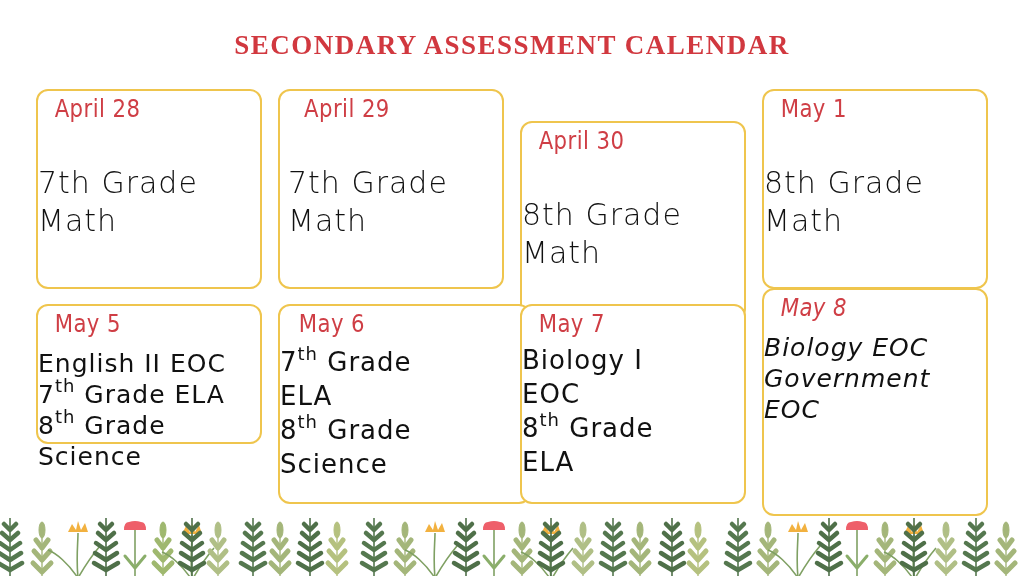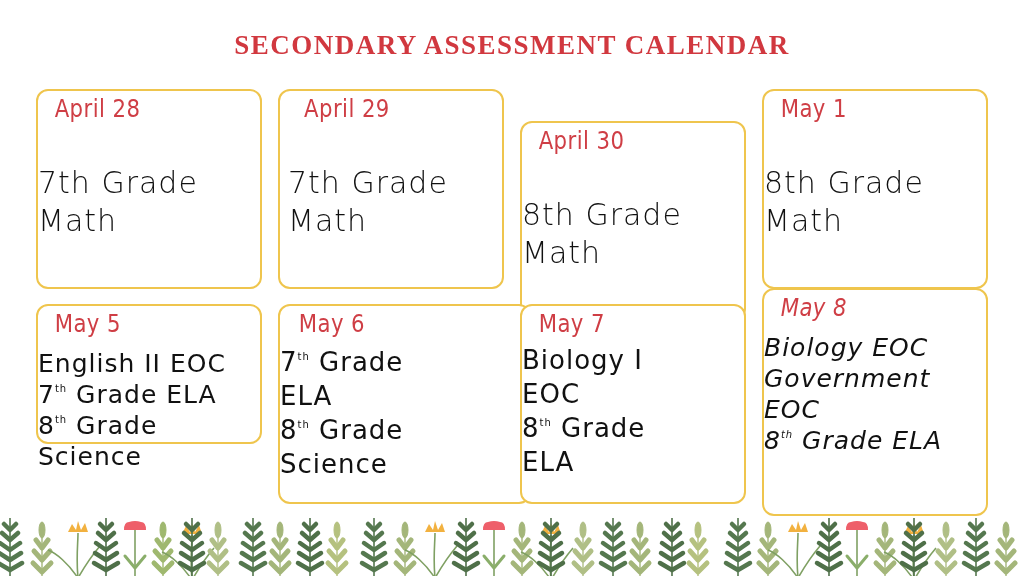--- a/index.html
+++ b/index.html
@@ -28,21 +28,21 @@
       color: #111; font-family: "DejaVu Sans", sans-serif;
       font-weight: 300; font-size: 30px; line-height: 38px;
       margin-top: 40px; letter-spacing: 1px;
     }
     .body-bottom {
       color: #111; font-family: "DejaVu Sans", sans-serif;
       font-size: 25px; line-height: 31px; margin-top: 9px;
       letter-spacing: 1px;
     }
     .line { display: block; white-space: nowrap; }
-    sup { font-size: 10px; line-height: 0; vertical-align: 11px; }
+    sup { font-size: 18px; line-height: 0; vertical-align: 11px; }
     .meadow { position: absolute; left: 0; top: 508px; width: 1024px; height: 68px; }
   </style>
 </head>
 <body>
 
 <div class="title">SECONDARY ASSESSMENT CALENDAR</div>
 
 <div class="card" style="left:36px;top:89px;width:226px;height:200px;">
   <div class="date">April 28</div>
   <div class="body-top">
@@ -98,21 +98,20 @@
     <span class="line"><span>8</span><sup>th</sup><span> Grade</span></span>
     <span class="line"><span>ELA</span><sup></sup><span></span></span>
   </div>
 </div>
 <div class="card" style="left:762px;top:288px;width:226px;height:228px;font-style:italic;">
   <div class="date">May 8</div>
   <div class="body-bottom">
     <span class="line"><span>Biology EOC</span><sup></sup><span></span></span>
     <span class="line"><span>Government</span><sup></sup><span></span></span>
     <span class="line"><span>EOC</span><sup></sup><span></span></span>
-    <span class="line"><span>8</span><sup>th</sup><span> Grade ELA</span></span>
   </div>
 </div>
 
 <svg class="meadow" viewBox="0 0 1024 68" preserveAspectRatio="none">
   <defs>
     <g id="fern">
       <line x1="0" y1="0" x2="0" y2="-60" stroke-width="1.6"></line>
       <path d="M0,-8 l-12,-7 M0,-8 l12,-7 M0,-18 l-11,-7 M0,-18 l11,-7 M0,-28 l-10,-7 M0,-28 l10,-7 M0,-38 l-8,-7 M0,-38 l8,-7 M0,-48 l-6,-6 M0,-48 l6,-6" stroke-width="4.5" stroke-linecap="round"></path>
     </g>
     <g id="sprig">

